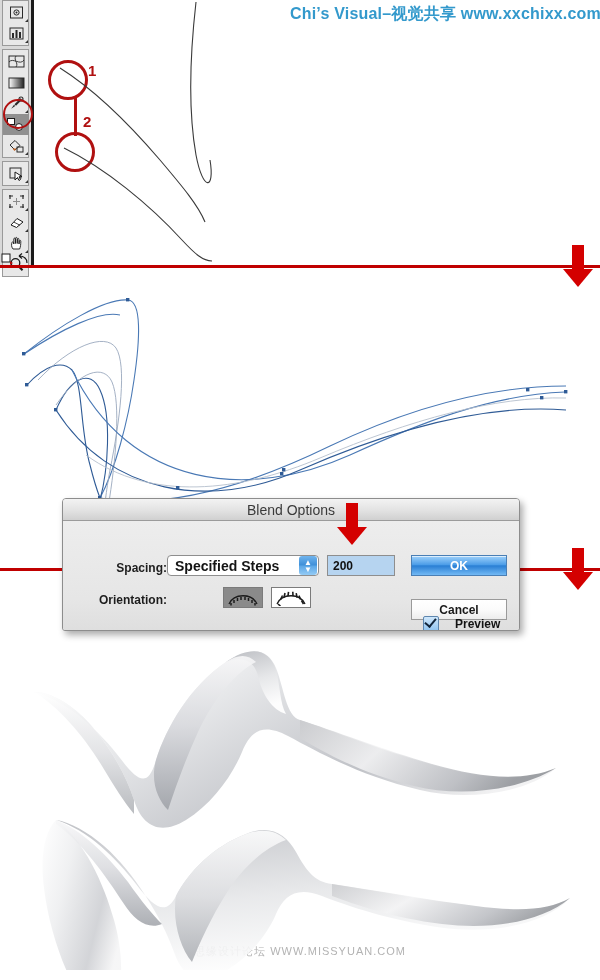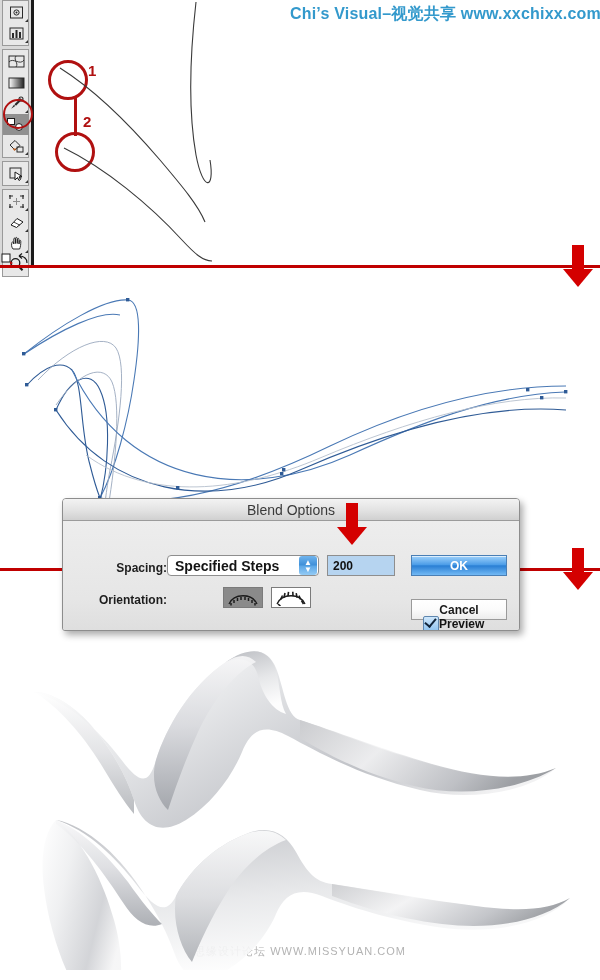--- a/index.html
+++ b/index.html
@@ -272,21 +272,21 @@
     color: #1a1a1a;
     border: 1px solid #9a9a9a;
     background: linear-gradient(to bottom,#ffffff 0%, #fbfbfb 50%, #ededed 100%);
   }
 
   
   #preview-row {
     left: 360px; top: 95px;
     display: flex;
     align-items: center;
-    gap: 0;
+    gap: 16px;
   }
   #preview-checkbox {
     width: 14px; height: 14px;
     border: 1px solid #5e86ae;
     border-radius: 2px;
     background: linear-gradient(to bottom,#cfe7fb 0%, #8fc3f0 100%);
     position: relative;
   }
   #preview-checkbox .tick {
     position: absolute;

